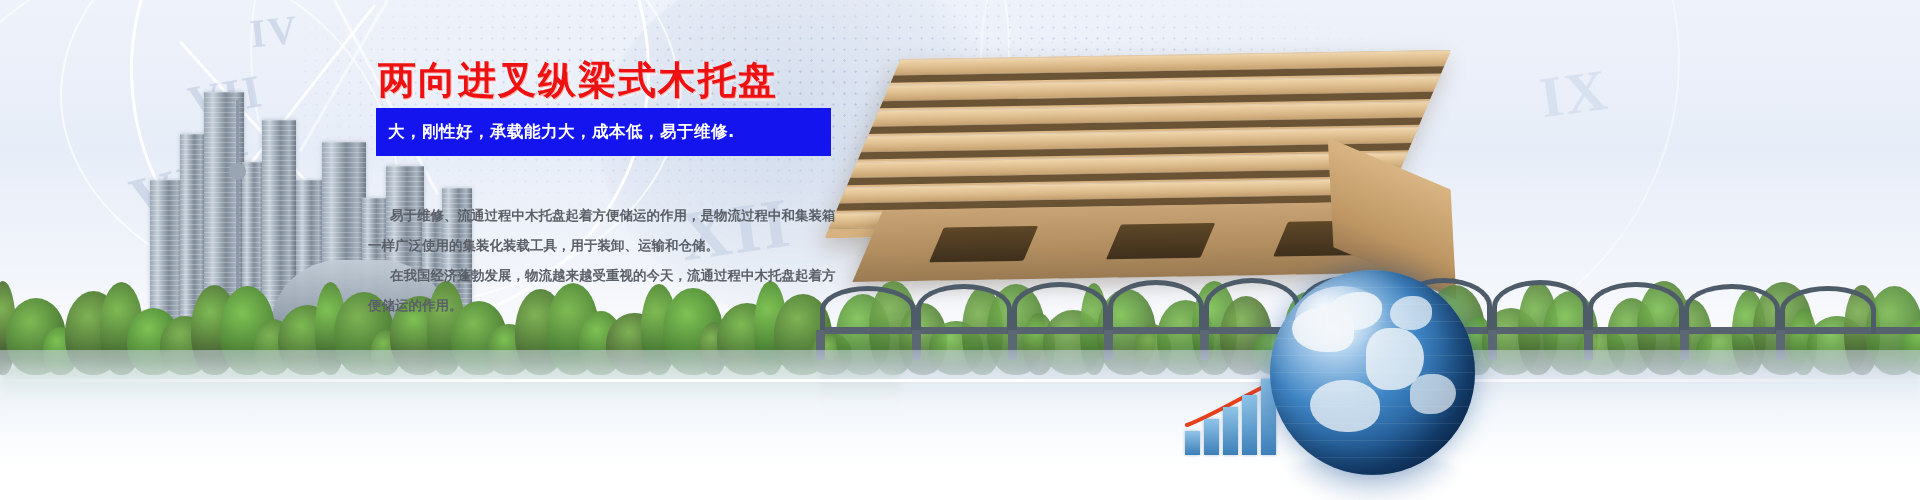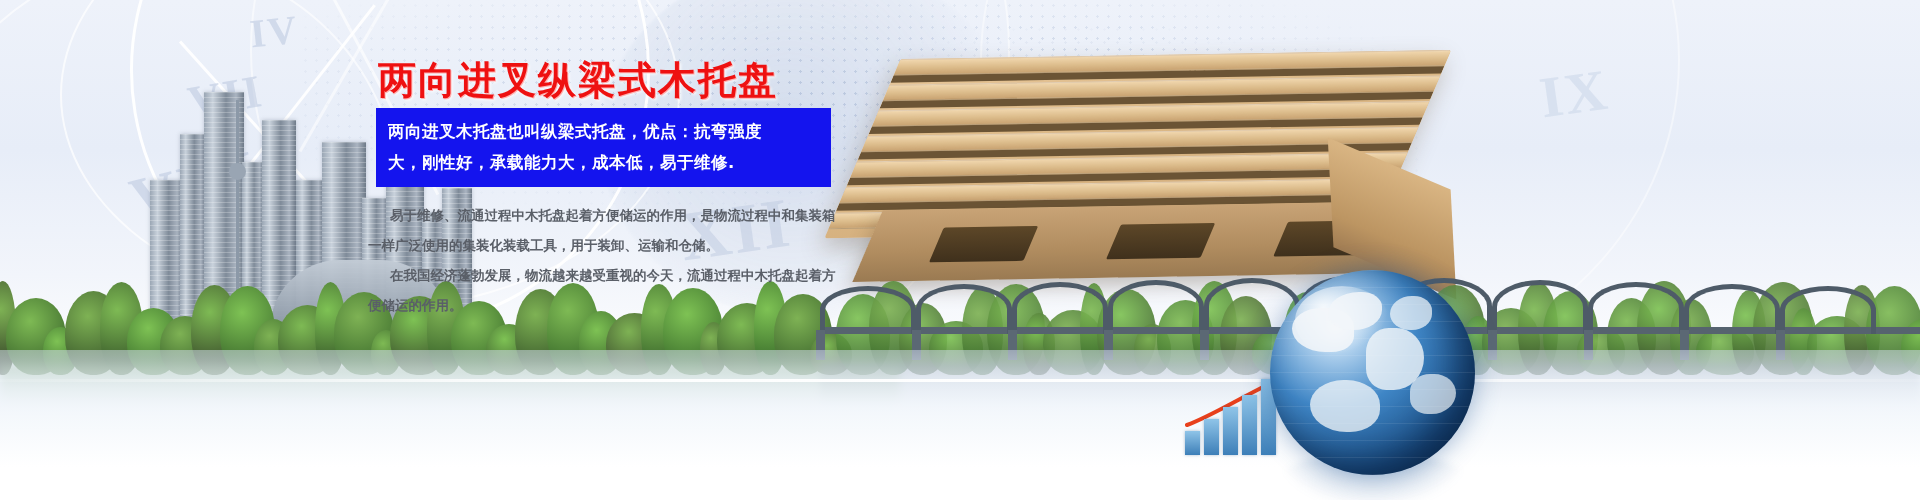--- a/index.html
+++ b/index.html
@@ -433,21 +433,20 @@
       <div class="land" style="left: 58px; top: 22px; width: 54px; height: 38px; border-radius: 60% 40% 55% 45%; opacity: 0.84;"></div>
       <div class="land" style="left: 96px; top: 58px; width: 58px; height: 62px; border-radius: 45% 55% 60% 40%; opacity: 0.8;"></div>
       <div class="land" style="left: 40px; top: 110px; width: 70px; height: 52px; border-radius: 50% 50% 45% 55%; opacity: 0.76;"></div>
       <div class="land" style="left: 120px; top: 26px; width: 42px; height: 34px; border-radius: 55% 45% 50% 50%; opacity: 0.72;"></div>
       <div class="land" style="left: 140px; top: 104px; width: 46px; height: 40px; border-radius: 48% 52% 58% 42%; opacity: 0.68;"></div>
     </div>
 
   <div class="title">两向进叉纵梁式木托盘</div>
 
   <div class="bluebox">
-    <div>两向进叉木托盘也叫纵梁式托盘，优点：抗弯强度</div>
     <div>大，刚性好，承载能力大，成本低，易于维修.</div>
   </div>
 
   <div class="bodytext">
     <p>易于维修、流通过程中木托盘起着方便储运的作用，是物流过程中和集装箱一样广泛使用的集装化装载工具，用于装卸、运输和仓储。</p>
     <p>在我国经济蓬勃发展，物流越来越受重视的今天，流通过程中木托盘起着方便储运的作用。</p>
   </div>
 
 </div>
 

